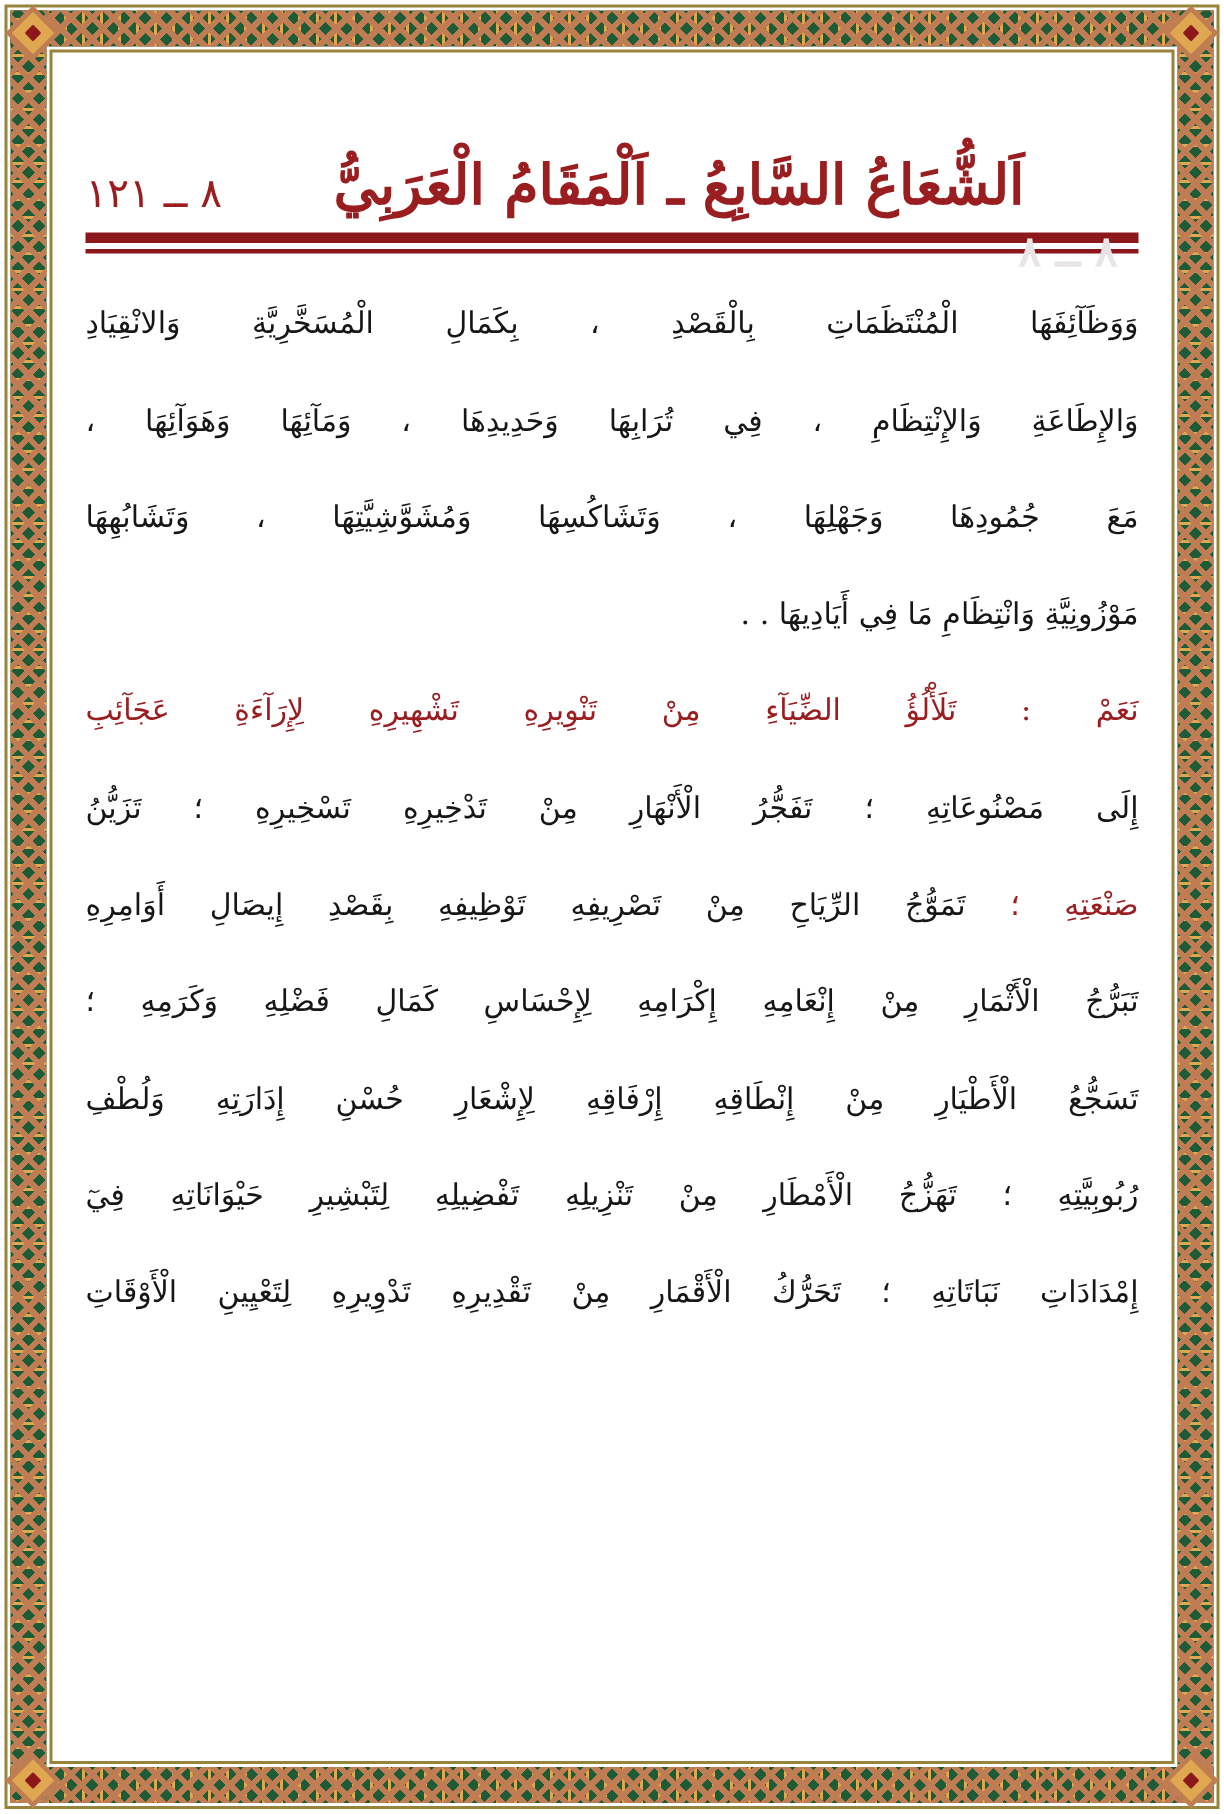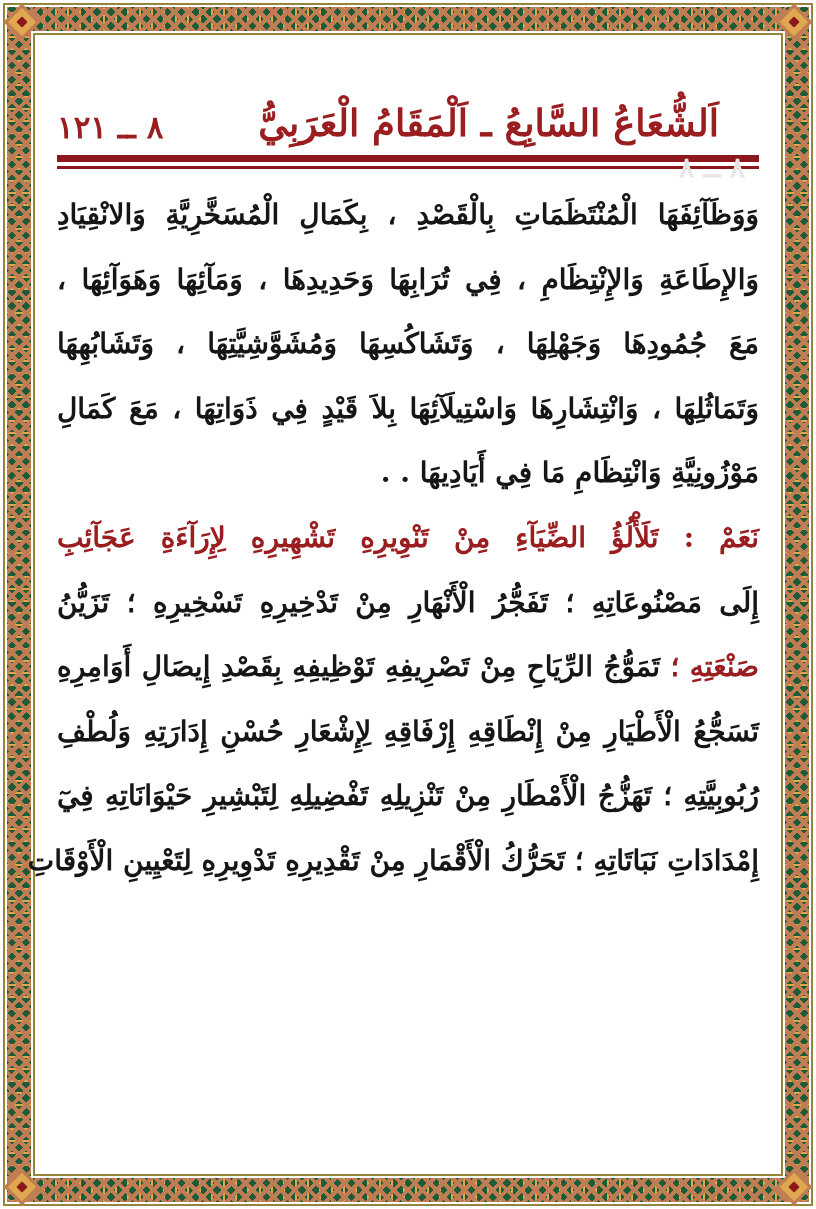--- a/index.html
+++ b/index.html
@@ -54,36 +54,36 @@
     display:flex; justify-content:space-between; align-items:flex-end;
     margin-top:24px; height:64px;
   }
   .faint{
     position:absolute; left:auto; right:14px; top:30px; z-index:0;
     color:#e9e4e5; font-size:28px; font-weight:bold; white-space:nowrap;margin-top:40px;
   }
   .title{
     position:relative; z-index:1;
     color:var(--red); font-size:37px; font-weight:bold; white-space:nowrap;
-    margin-right:40px;
+    margin-right:76px;
   }
   .pageref{
     position:relative; z-index:1;
-    color:var(--red); font-size:31px; font-weight:bold; white-space:nowrap;
+    color:var(--red); font-size:27px; font-weight:normal; white-space:nowrap;
     letter-spacing:2px;
   }
   .divider{
     margin-top:10px; height:4px;
     border-top:7px solid var(--red-rule);
     border-bottom:3px solid var(--red-rule);
   }
   .body{margin-top:14px;}
   .line{
     height:64.6px; line-height:64.6px;
-    font-size:28px; font-weight:700; color:#161616;
+    font-size:20px; font-weight:400; color:#161616;
     text-align:justify; text-align-last:justify; -moz-text-align-last:justify;
     white-space:nowrap; direction:rtl;
   }
   .line.last{text-align-last:right; -moz-text-align-last:right;}
   .seg-black{color:#161616;}
   .seg-red{color:var(--red);margin-top:32px;}
 </style>
 </head>
 <body>
 
@@ -104,24 +104,24 @@
     <div class="header">
       <span class="faint">٨ ــ ٨</span>
       <span class="title">اَلشُّعَاعُ السَّابِعُ ـ اَلْمَقَامُ الْعَرَبِيُّ</span>
       <span class="pageref">٨ ــ ١٢١</span>
     </div>
     <div class="divider"></div>
     <div class="body">
         <div class="line"><span class="seg-black">وَوَظَآئِفَهَا الْمُنْتَظَمَاتِ بِالْقَصْدِ ، بِكَمَالِ الْمُسَخَّرِيَّةِ وَالانْقِيَادِ</span></div>
         <div class="line"><span class="seg-black">وَالإِطَاعَةِ وَالإِنْتِظَامِ ، فِي تُرَابِهَا وَحَدِيدِهَا ، وَمَآئِهَا وَهَوَآئِهَا ،</span></div>
         <div class="line"><span class="seg-black">مَعَ جُمُودِهَا وَجَهْلِهَا ، وَتَشَاكُسِهَا وَمُشَوَّشِيَّتِهَا ، وَتَشَابُهِهَا</span></div>
-        <div class="line"><span class="seg-black">وَتَمَاثُلِهَا ، وَانْتِشَارِهَا وَاسْتِيلَآئِهَا بِلاَ قَيْدٍ فِي ذَوَاتِهَا ، مَعَ كَمَالِ</span></div>
         <div class="line last"><span class="seg-black">مَوْزُونِيَّةِ وَانْتِظَامِ مَا فِي أَيَادِيهَا . .</span></div>
         <div class="line"><span class="seg-red">نَعَمْ : تَلَأْلُؤُ الضِّيَآءِ مِنْ تَنْوِيرِهِ تَشْهِيرِهِ لِإِرَآءَةِ عَجَآئِبِ</span></div>
         <div class="line"><span class="seg-black">إِلَى مَصْنُوعَاتِهِ ؛ تَفَجُّرُ الْأَنْهَارِ مِنْ تَدْخِيرِهِ تَسْخِيرِهِ ؛ تَزَيُّنُ</span></div>
         <div class="line"><span class="seg-red">صَنْعَتِهِ ؛ </span><span class="seg-black">تَمَوُّجُ الرِّيَاحِ مِنْ تَصْرِيفِهِ تَوْظِيفِهِ بِقَصْدِ إِيصَالِ أَوَامِرِهِ</span></div>
+        <div class="line"><span class="seg-black">تَبَرُّجُ الْأَثْمَارِ مِنْ إِنْعَامِهِ إِكْرَامِهِ لِإِحْسَاسِ كَمَالِ فَضْلِهِ وَكَرَمِهِ ؛</span></div>
         <div class="line"><span class="seg-black">تَسَجُّعُ الْأَطْيَارِ مِنْ إِنْطَاقِهِ إِرْفَاقِهِ لِإِشْعَارِ حُسْنِ إِدَارَتِهِ وَلُطْفِ</span></div>
         <div class="line"><span class="seg-black">رُبُوبِيَّتِهِ ؛ تَهَزُّجُ الْأَمْطَارِ مِنْ تَنْزِيلِهِ تَفْضِيلِهِ لِتَبْشِيرِ حَيْوَانَاتِهِ فِيٓ</span></div>
         <div class="line"><span class="seg-black">إِمْدَادَاتِ نَبَاتَاتِهِ ؛ تَحَرُّكُ الْأَقْمَارِ مِنْ تَقْدِيرِهِ تَدْوِيرِهِ لِتَعْيِينِ الْأَوْقَاتِ</span></div>
       </div>
   </div>
 
 </div>
 
 </body></html>

